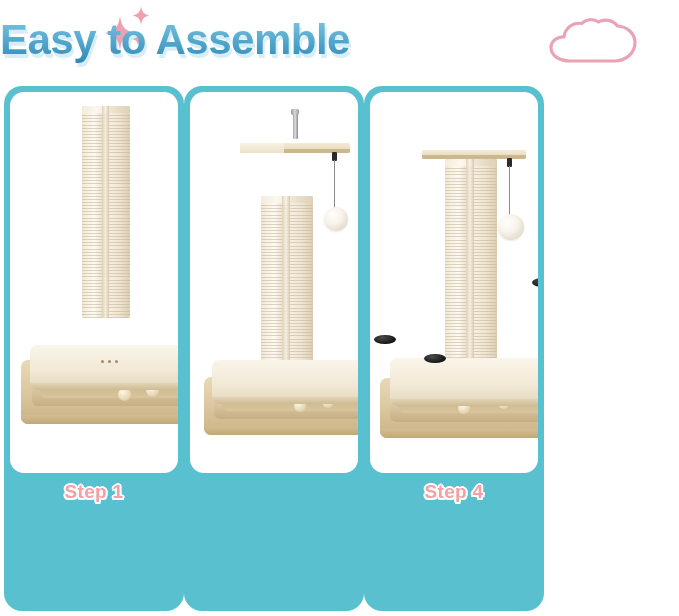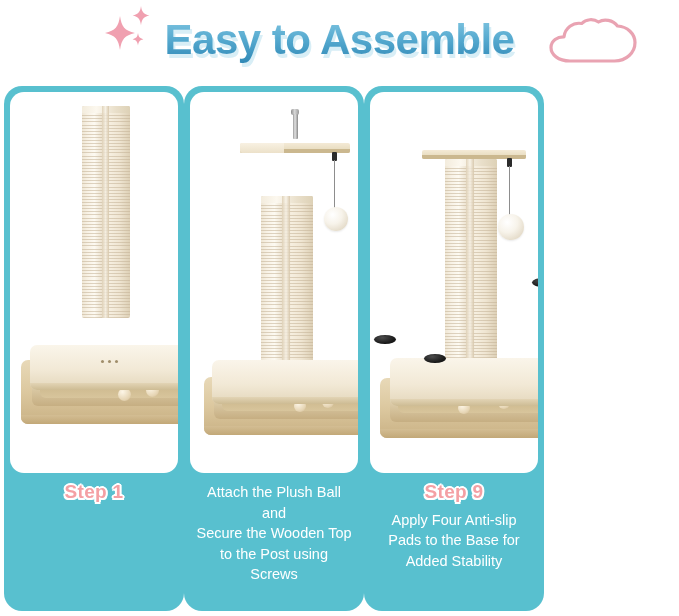--- a/index.html
+++ b/index.html
@@ -24,21 +24,20 @@
     height: 84px;
   }
   .title-wrap {
     position: absolute;
     left: 0;
     top: 0;
     width: 679px;
     height: 84px;
     display: flex;
     align-items: center;
-    justify-content: center;
   }
   .page-title {
     font-size: 42px;
     font-weight: bold;
     letter-spacing: -0.5px;
     line-height: 1;
     background-image: linear-gradient(180deg, #7ec4e0 0%, #55a9cf 45%, #2d86b4 100%);
     -webkit-background-clip: text;
     background-clip: text;
     color: transparent;
@@ -346,23 +345,20 @@
       <div class="prod track-ball" style="left:104px; top:308px; width:12px; height:12px;"></div>
       <div class="prod track-ball" style="left:132px; top:304px; width:12px; height:12px;"></div>
 
       <div class="prod base-top" style="left:22px; top:268px; width:154px; height:44px;">
         <div class="base-top-side"></div>
       </div>
 
     </div>
 
     <div class="card-caption">
-      <div class="step-desc">Attach the Plush Ball and
-Secure the Wooden Top
-to the Post using Screws</div>
     </div>
   </div>
 
   <div class="card">
     <div class="card-image">
 
       <div class="prod plate" style="left:52px; top:58px; width:104px; height:9px;">
         <div class="plate-edge"></div>
       </div>
 
@@ -390,20 +386,17 @@
       </div>
 
       <div class="prod pad" style="left:162px; top:186px; width:22px; height:9px;"></div>
       <div class="prod pad" style="left:4px; top:243px; width:22px; height:9px;"></div>
       <div class="prod pad" style="left:188px; top:243px; width:22px; height:9px;"></div>
       <div class="prod pad" style="left:54px; top:262px; width:22px; height:9px;"></div>
 
     </div>
 
     <div class="card-caption">
-      <div class="step-label">Step 9</div>
-      <div class="step-desc">Apply Four Anti-slip
-Pads to the Base for
-Added Stability</div>
+      <div class="step-label">Step 4</div>
     </div>
   </div>
 
 </div>
 
 </body></html>

